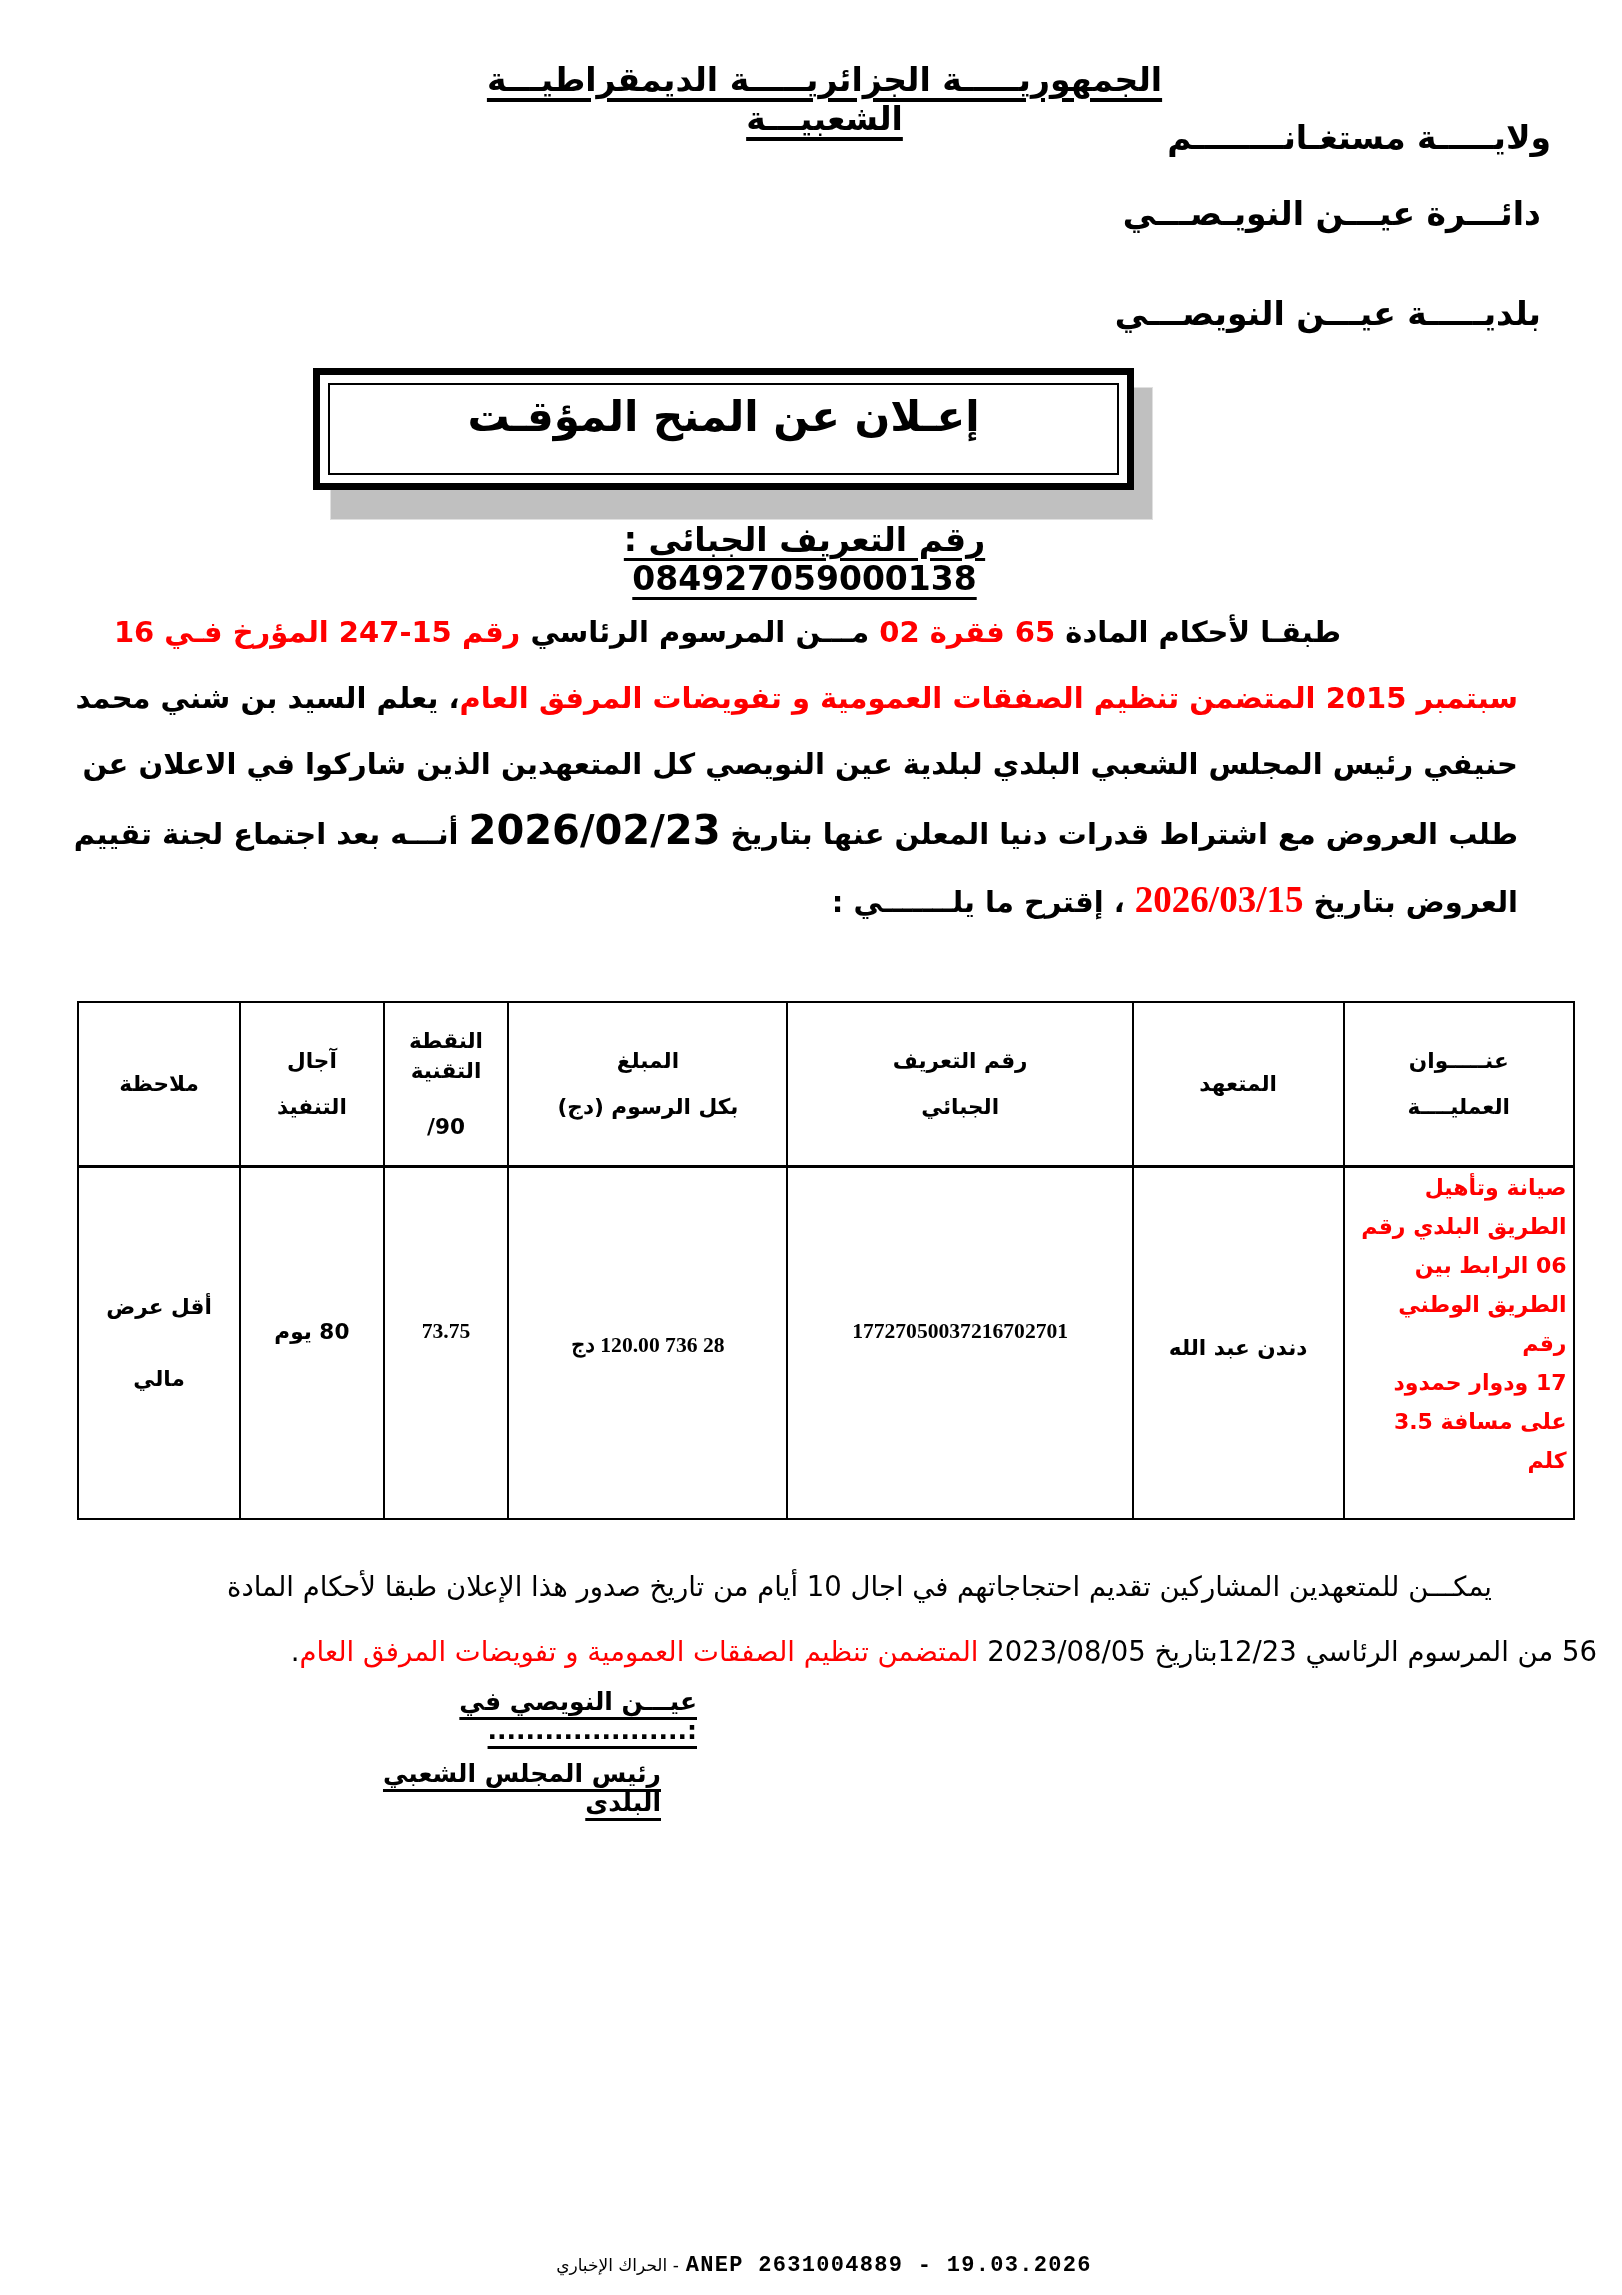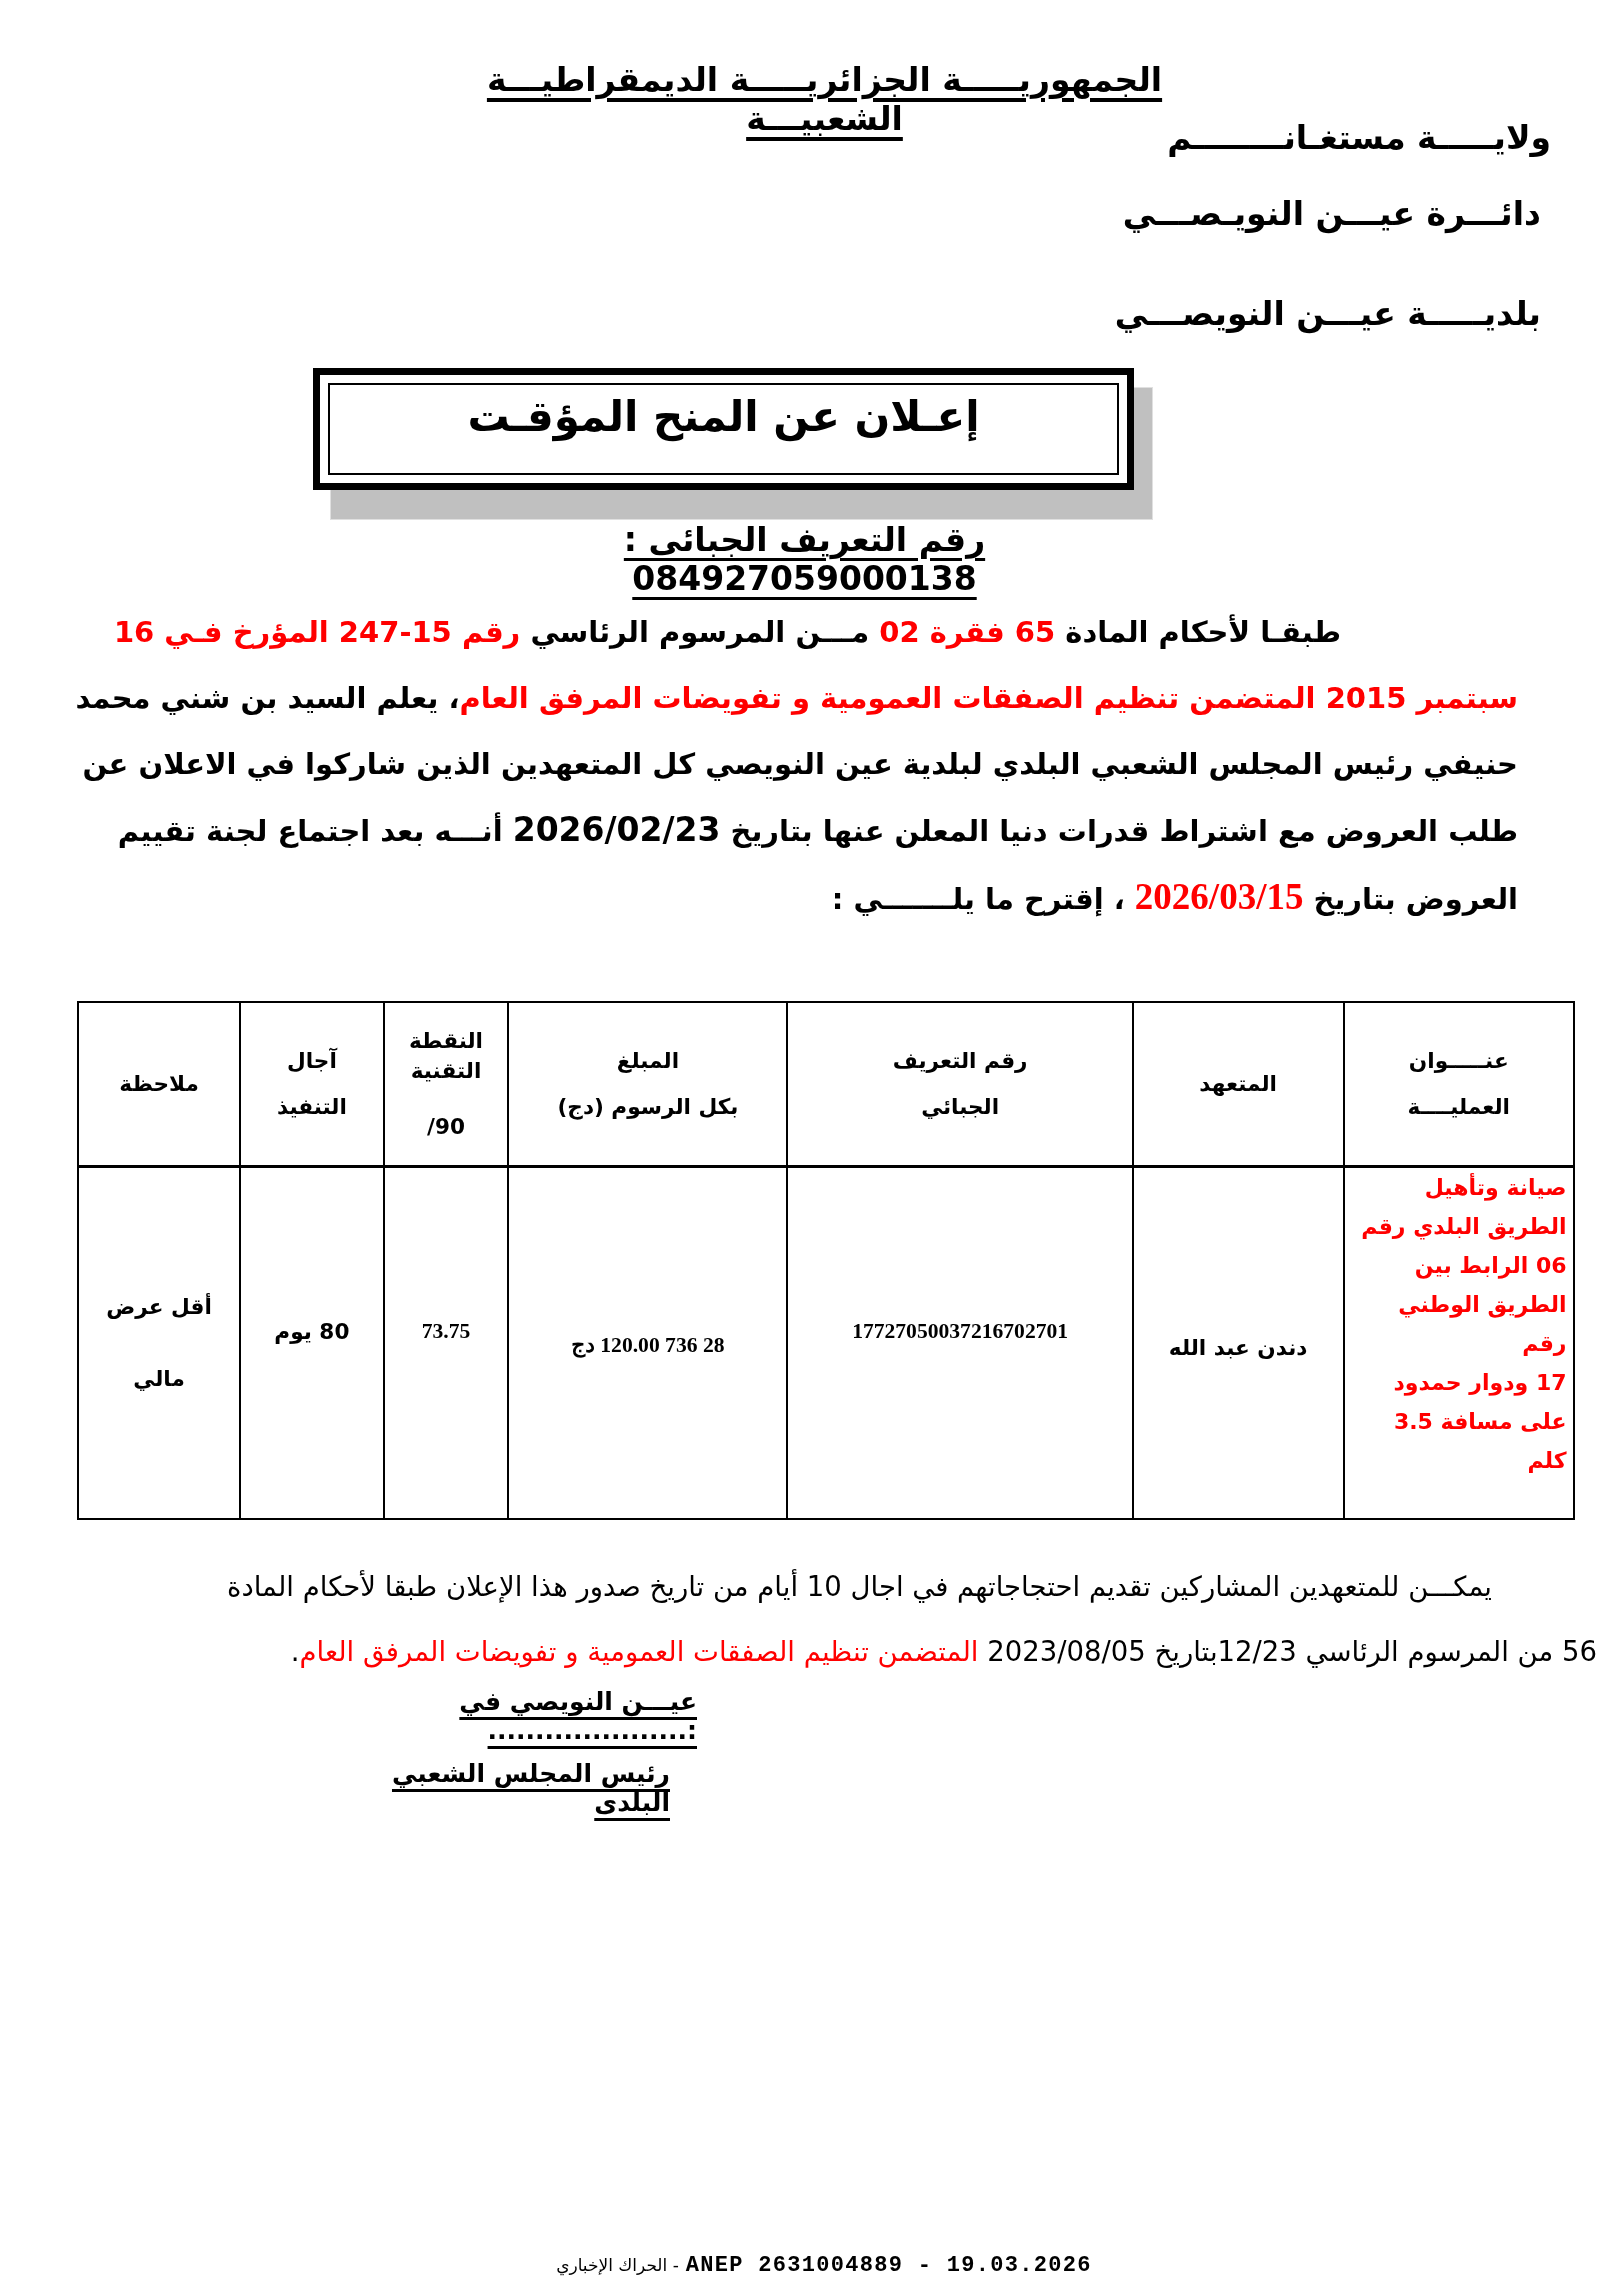--- a/index.html
+++ b/index.html
@@ -39,21 +39,21 @@
   .col-amount { width:291px; } .col-score { width:115px; } .col-delay { width:137px; } .col-note { width:157px; }
   td.op-cell { text-align:right !important; vertical-align:top !important; color:#ff0000; font-size:22px !important; line-height:39px; padding-top:0 !important;margin-left:47px; }
   .serif-num { font-family:"Liberation Serif", serif; font-size:26px; }
 
   #protest-para { left:72px; top:1554px; width:1525px; font-size:27.5px; line-height:65px; }
   #protest-para .line { display:block; white-space:nowrap; }
   #p1 { padding-right:105px; }
 
   #place-date { left:278px; top:1687px; width:419px; text-align:right; font-size:25px; font-weight:bold;
                 text-decoration:underline; text-decoration-thickness:3.3px; text-underline-offset:6.5px; }
-  #signatory { left:356px; top:1759px; width:314px; text-align:right; font-size:25px; font-weight:bold;
+  #signatory { left:347px; top:1759px; width:314px; text-align:right; font-size:25px; font-weight:bold;
                text-decoration:underline; text-decoration-thickness:3.3px; text-underline-offset:6.5px; }
 
   #footer { left:497px; top:2251px; width:654px; font-size:22px; text-align:center; }
   #footer .ref { font-family:Liberation Mono, monospace; font-weight:bold; letter-spacing:1.3px; }
   #footer .paper { font-size:17px; }
 </style>
 </head>
 <body>
 
 <div id="republic" class="abs rtl">الجمهوريـــــة الجزائريـــــة الديمقراطيـــة الشعبيـــة</div>
@@ -75,21 +75,21 @@
 
 <div id="body-para" class="abs rtl">
   <span class="line first">
     <span>طبقـا لأحكام المادة </span><span class="red">65 فقرة 02</span><span> مـــن المرسوم الرئاسي </span><span class="red">رقم 15-247 المؤرخ فـي 16</span>
   </span>
   <span class="line">
     <span class="red">سبتمبر  2015  المتضمن تنظيم الصفقات العمومية و تفويضات المرفق العام</span><span>، يعلم  السيد بن شني محمد</span>
   </span>
   <span class="line">حنيفي رئيس المجلس الشعبي البلدي لبلدية عين النويصي كل المتعهدين الذين شاركوا في الاعلان عن</span>
   <span class="line">
-    <span>طلب العروض مع اشتراط قدرات دنيا المعلن عنها بتاريخ </span><span style="font-size:33px">2026/02/23</span><span> أنـــه بعد اجتماع  لجنة تقييم</span>
+    <span>طلب العروض مع اشتراط قدرات دنيا المعلن عنها بتاريخ </span><span style="font-size:40px">2026/02/23</span><span> أنـــه بعد اجتماع  لجنة تقييم</span>
   </span>
   <span class="line">
     <span>العروض بتاريخ </span><span class="red big-date">2026/03/15</span><span> ، إقترح  ما  يلـــــــي :</span>
   </span>
 </div>
 
 <table id="results-table" class="abs">
   <thead>
     <tr>
       <th class="col-op">

